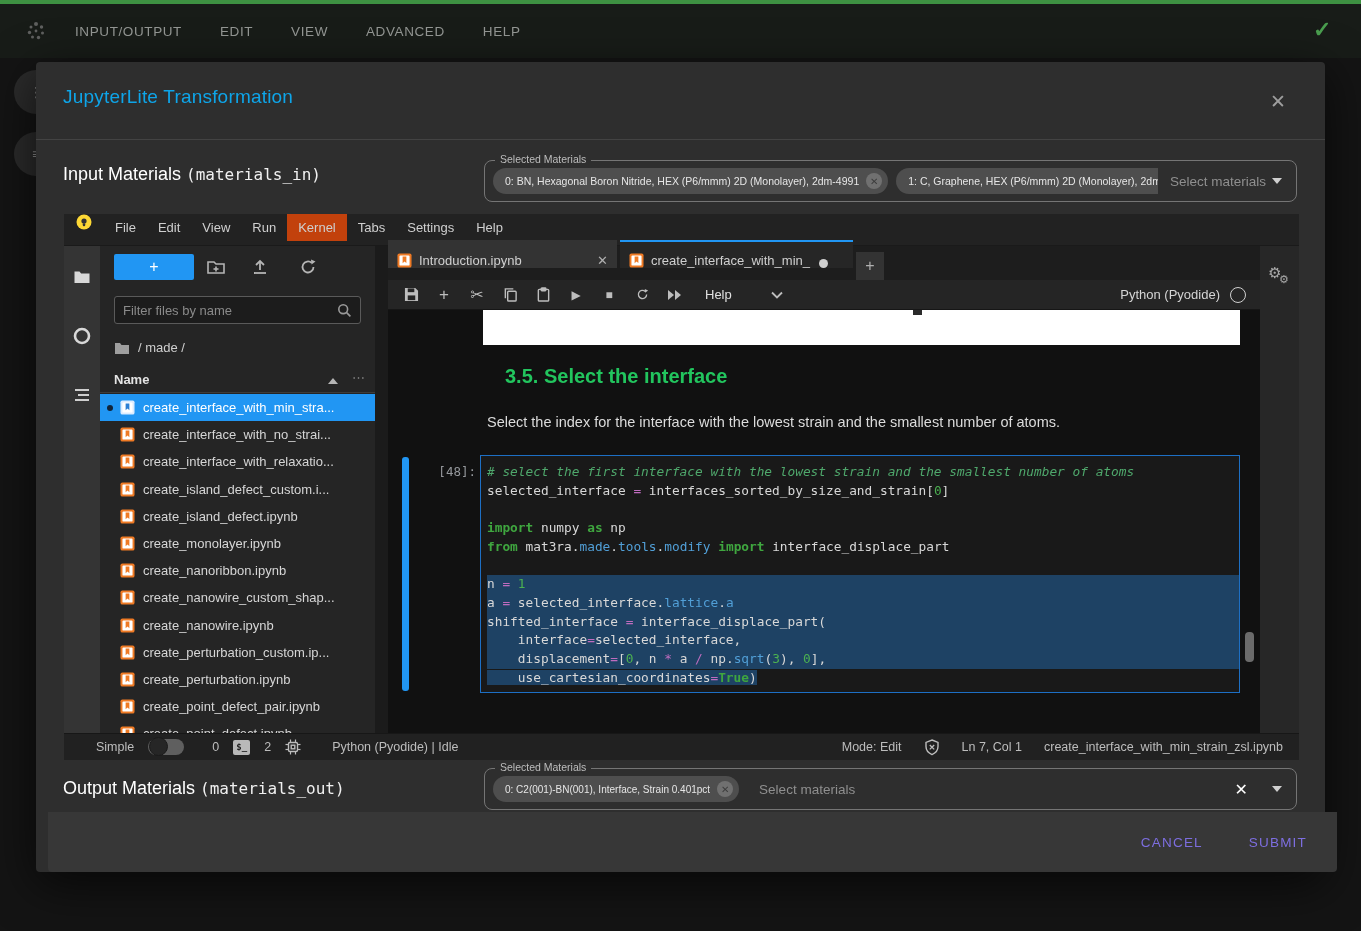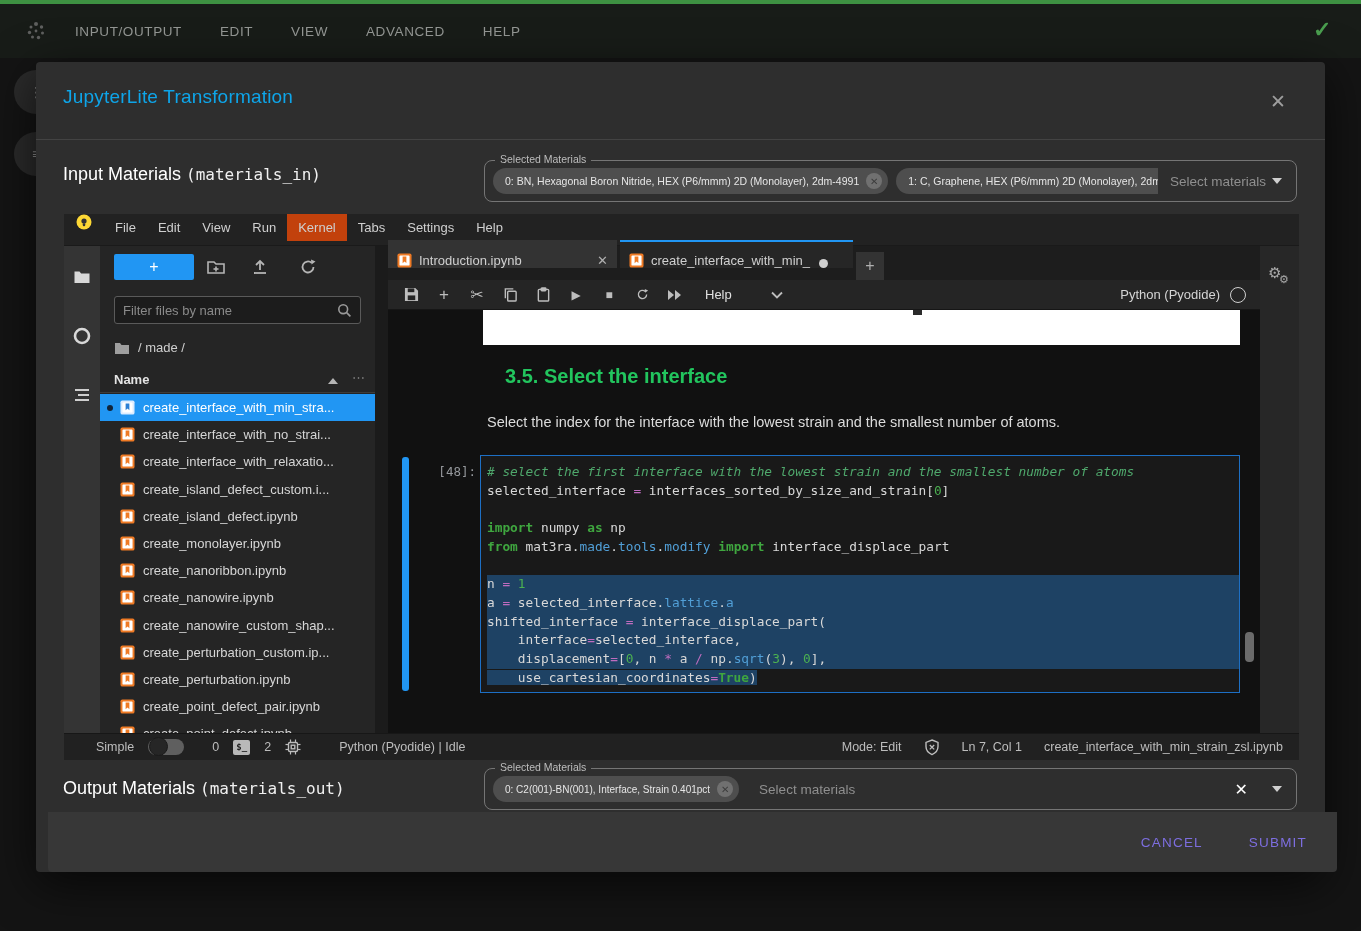--- a/index.html
+++ b/index.html
@@ -343,31 +343,31 @@
                 <span>create_nanoribbon.ipynb</span>
               </div>
               <div class="file-row">
                 <span class="nb-icon">
                   <svg width="15" height="15" viewBox="0 0 16 16">
                     <rect x="0.5" y="0.5" width="15" height="15" rx="2" fill="#ef7a24"></rect>
                     <rect x="2.6" y="2.6" width="10.8" height="10.8" rx="1" fill="#fff"></rect>
                     <path d="M6 3.6h4v7.2L8 9 6 10.8z" fill="#ef7a24"></path>
                   </svg>
                 </span>
+                <span>create_nanowire_custom_shap...</span>
+              </div>
+              <div class="file-row">
+                <span class="nb-icon">
+                  <svg width="15" height="15" viewBox="0 0 16 16">
+                    <rect x="0.5" y="0.5" width="15" height="15" rx="2" fill="#ef7a24"></rect>
+                    <rect x="2.6" y="2.6" width="10.8" height="10.8" rx="1" fill="#fff"></rect>
+                    <path d="M6 3.6h4v7.2L8 9 6 10.8z" fill="#ef7a24"></path>
+                  </svg>
+                </span>
                 <span>create_nanowire.ipynb</span>
-              </div>
-              <div class="file-row">
-                <span class="nb-icon">
-                  <svg width="15" height="15" viewBox="0 0 16 16">
-                    <rect x="0.5" y="0.5" width="15" height="15" rx="2" fill="#ef7a24"></rect>
-                    <rect x="2.6" y="2.6" width="10.8" height="10.8" rx="1" fill="#fff"></rect>
-                    <path d="M6 3.6h4v7.2L8 9 6 10.8z" fill="#ef7a24"></path>
-                  </svg>
-                </span>
-                <span>create_nanowire_custom_shap...</span>
               </div>
               <div class="file-row">
                 <span class="nb-icon">
                   <svg width="15" height="15" viewBox="0 0 16 16">
                     <rect x="0.5" y="0.5" width="15" height="15" rx="2" fill="#ef7a24"></rect>
                     <rect x="2.6" y="2.6" width="10.8" height="10.8" rx="1" fill="#fff"></rect>
                     <path d="M6 3.6h4v7.2L8 9 6 10.8z" fill="#ef7a24"></path>
                   </svg>
                 </span>
                 <span>create_perturbation_custom.ip...</span>
@@ -536,21 +536,21 @@
                   <line x1="10.5" y1="0.5" x2="10.5" y2="3"></line>
               <line x1="5.5" y1="13" x2="5.5" y2="15.5"></line>
                   <line x1="10.5" y1="13" x2="10.5" y2="15.5"></line>
               <line x1="0.5" y1="5.5" x2="3" y2="5.5"></line>
                   <line x1="0.5" y1="10.5" x2="3" y2="10.5"></line>
               <line x1="13" y1="5.5" x2="15.5" y2="5.5"></line>
                   <line x1="13" y1="10.5" x2="15.5" y2="10.5"></line>
                 </g>
             </svg>
           </span>
-          <span style="margin-left:24px;">Python (Pyodide) | Idle</span>
+          <span style="margin-left:17px;">Python (Pyodide) | Idle</span>
         </div>
         <div class="st-right">
           <span>Mode: Edit</span>
           <span class="icon-btn">
             <svg width="16" height="17" viewBox="0 0 16 17" fill="none" stroke="#bdbdbd" stroke-width="1.4">
               <path d="M8 1l6 2.4v4.2c0 3.8-2.6 6.6-6 8-3.4-1.4-6-4.2-6-8V3.4z"></path>
               <g stroke-width="1.3">
                   <line x1="5.8" y1="6" x2="10.2" y2="10.4"></line>
                   <line x1="10.2" y1="6" x2="5.8" y2="10.4"></line>
                 </g>

